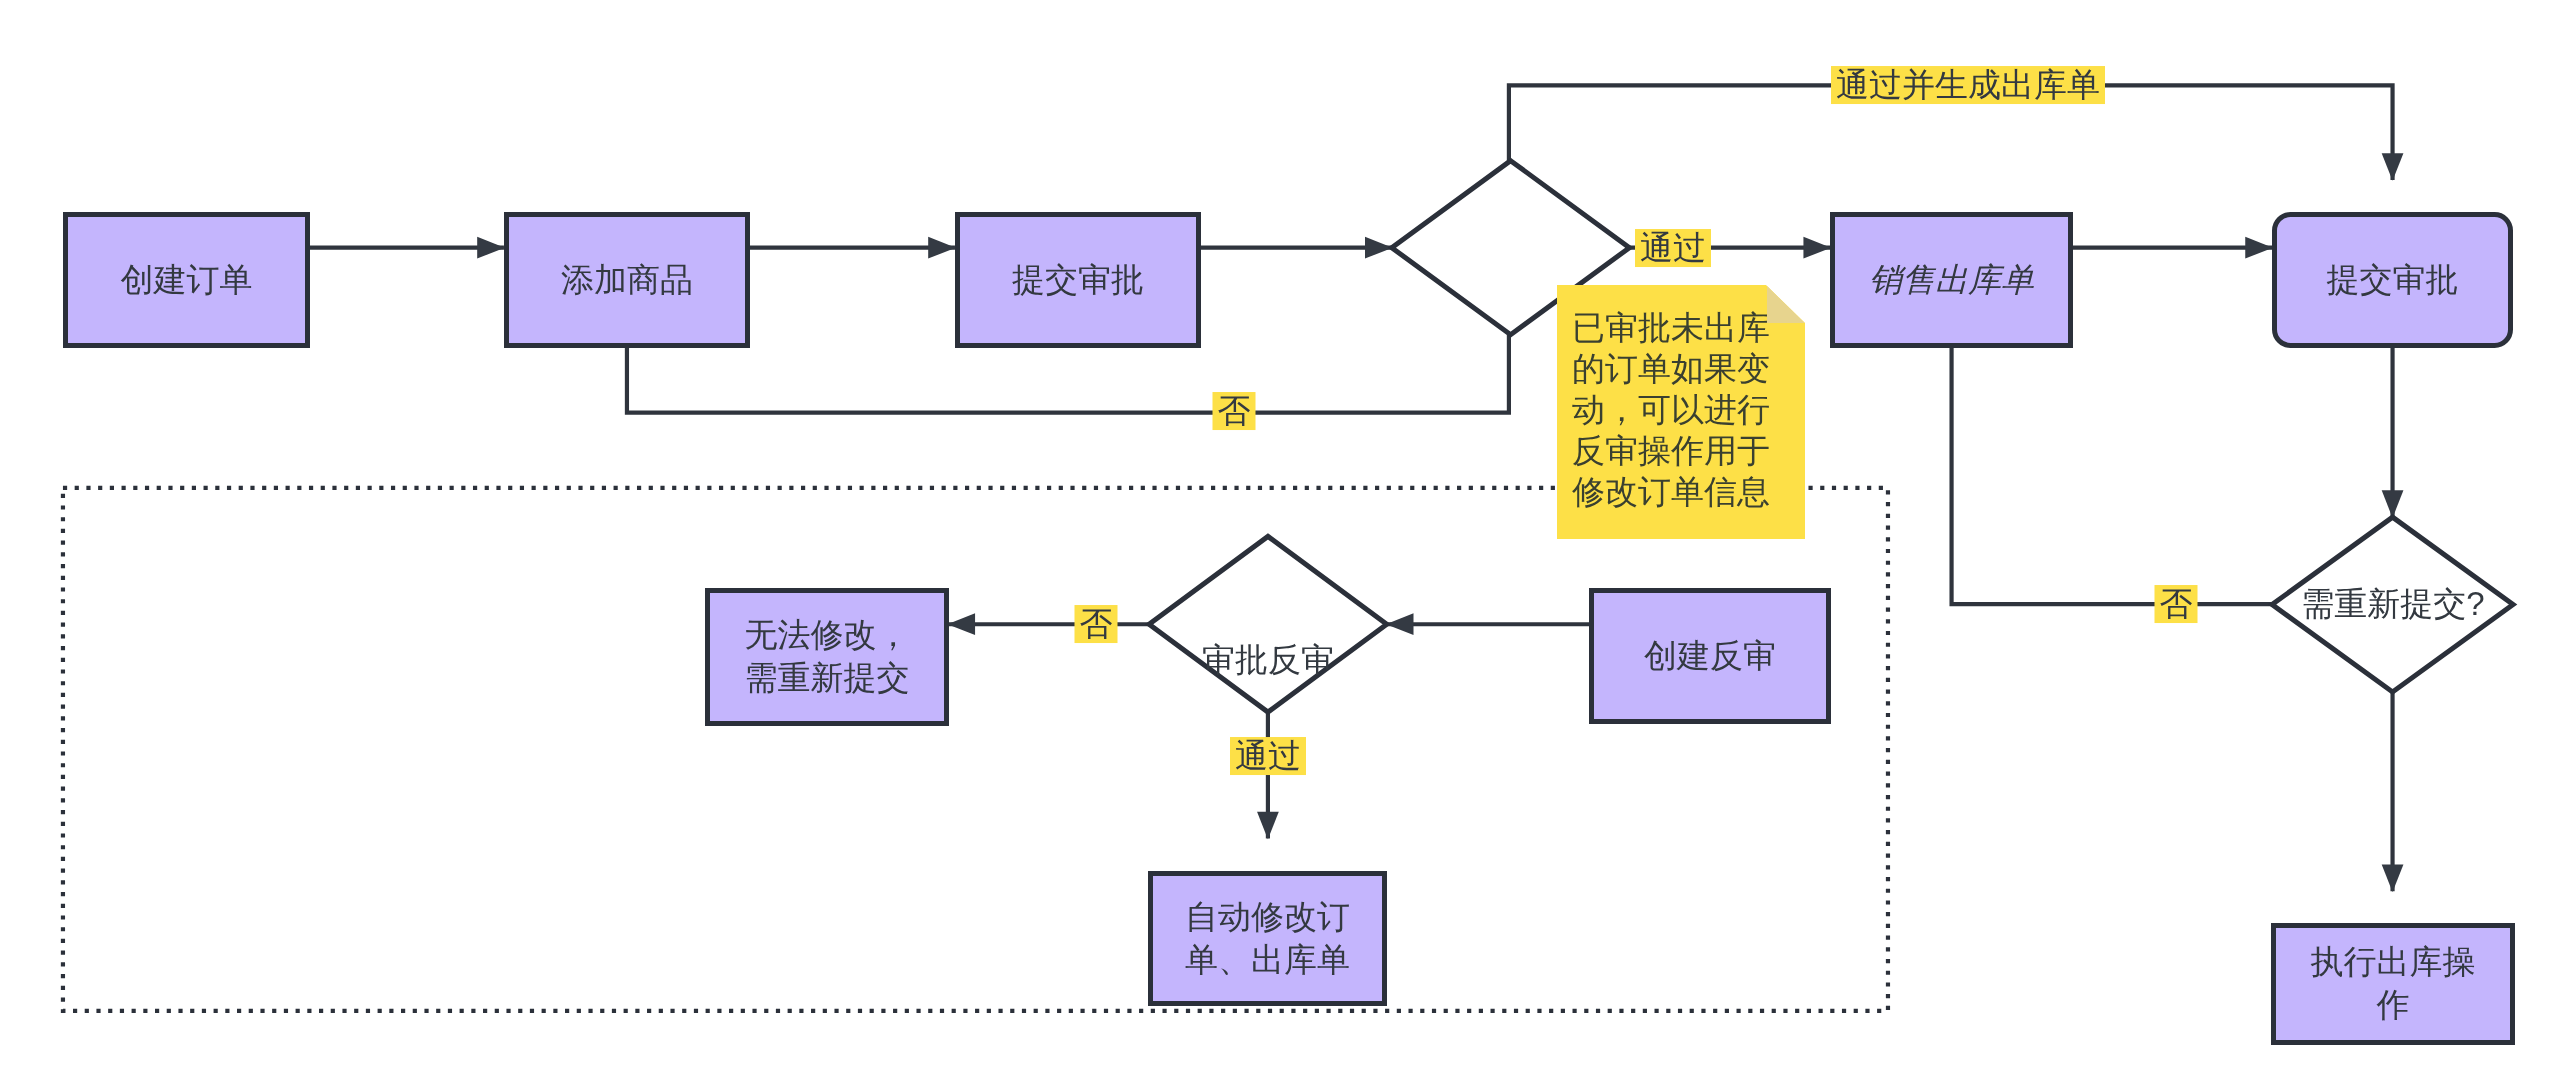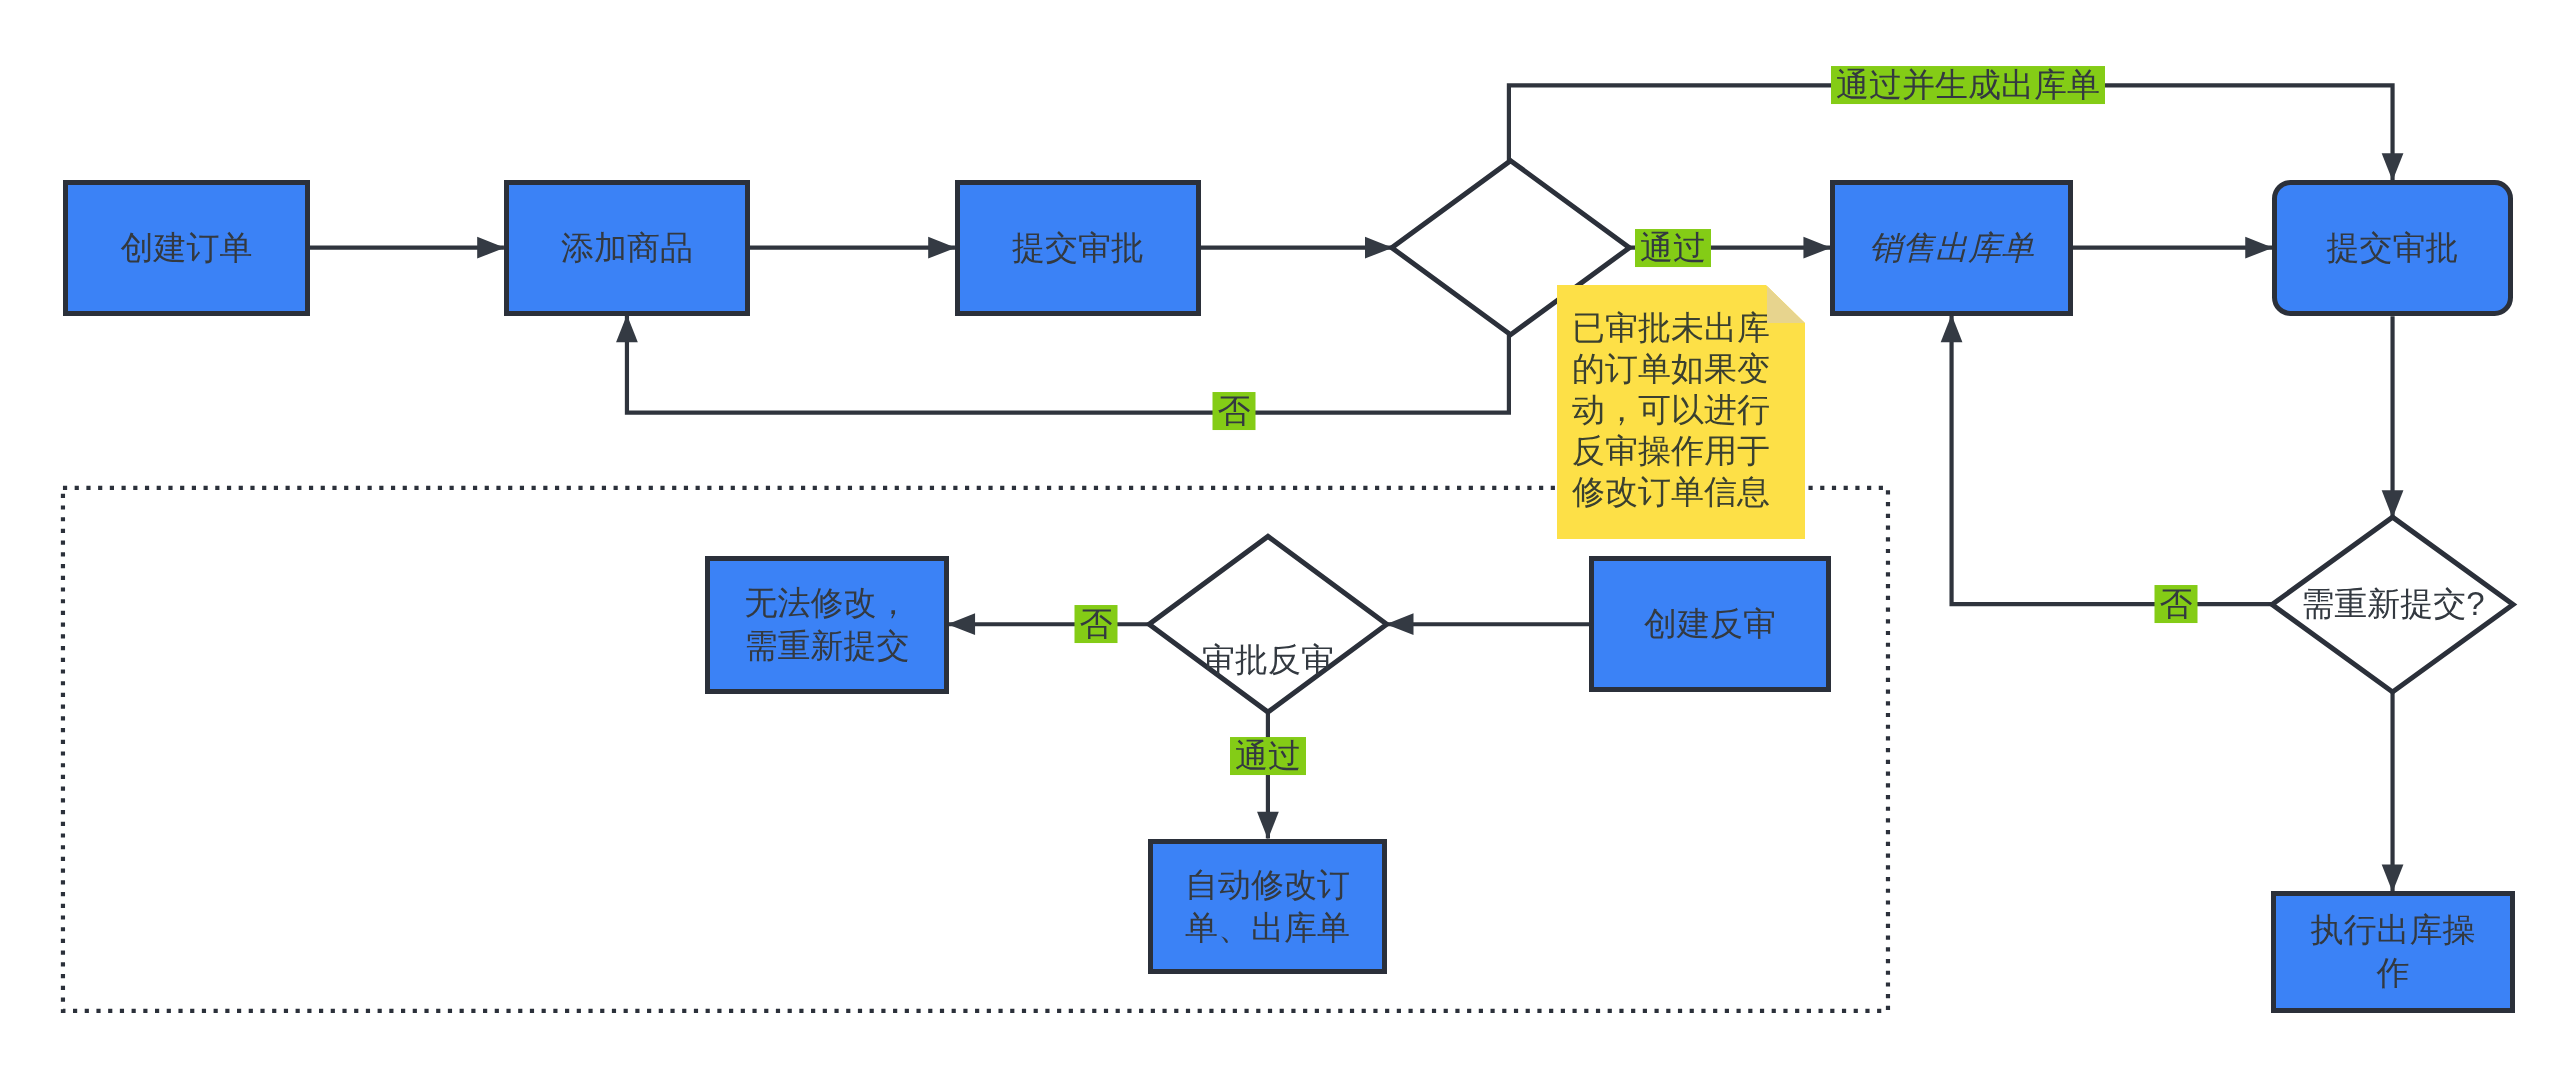--- a/index.html
+++ b/index.html
@@ -1,25 +1,25 @@
 <!DOCTYPE html>
 <html style="font-size:13.4px"><head>
 <meta charset="utf-8">
 <style>
   html,body{margin:0;padding:0;background:#ffffff;}
   body{font-family:"Liberation Sans", sans-serif;color:#333940;}
   .stage{position:relative;width:2576px;height:1092px;background:#ffffff;overflow:hidden;}
   .stage svg{position:absolute;left:0;top:0;z-index:1;}
-  .node{position:absolute;box-sizing:border-box;background:#3b82f6;border:5px solid #2b303a;
+  .node{position:absolute;box-sizing:border-box;background:#c4b5fd;border:5px solid #2b303a;
         display:flex;align-items:center;justify-content:center;text-align:center;
-        font-size:33px;line-height:1.3;z-index:2;padding:0 23.4px;}
+        font-size:33px;line-height:1.3;z-index:2;padding:0 23.4px;margin-top:32px;}
   .node.rounded{border-radius:18.4px;}
   .dlabel{position:absolute;width:192px;transform:translate(-50%,-50%);text-align:center;
           font-size:33px;line-height:1.25;z-index:3;}
-  .elabel{position:absolute;transform:translate(-50%,-50%);background:#84cc16;
+  .elabel{position:absolute;transform:translate(-50%,-50%);background:#fde047;
           padding:0 5px;font-size:33px;line-height:1.15;white-space:nowrap;z-index:3;}
   .note{position:absolute;left:1557px;top:285px;width:248px;height:254px;z-index:4;
         background:#fde047;box-sizing:border-box;padding:22px 10px 0 15px;
         font-size:33px;line-height:41px;color:#3a4030;
         clip-path:polygon(0 0, 209px 0, 100% 38px, 100% 100%, 0 100%);}
   .note .fold{position:absolute;right:0;top:0;width:38px;height:38px;background:#e7d48e;
         clip-path:polygon(0 0, 100% 100%, 0 100%);}
 </style>
 </head>
 <body>

